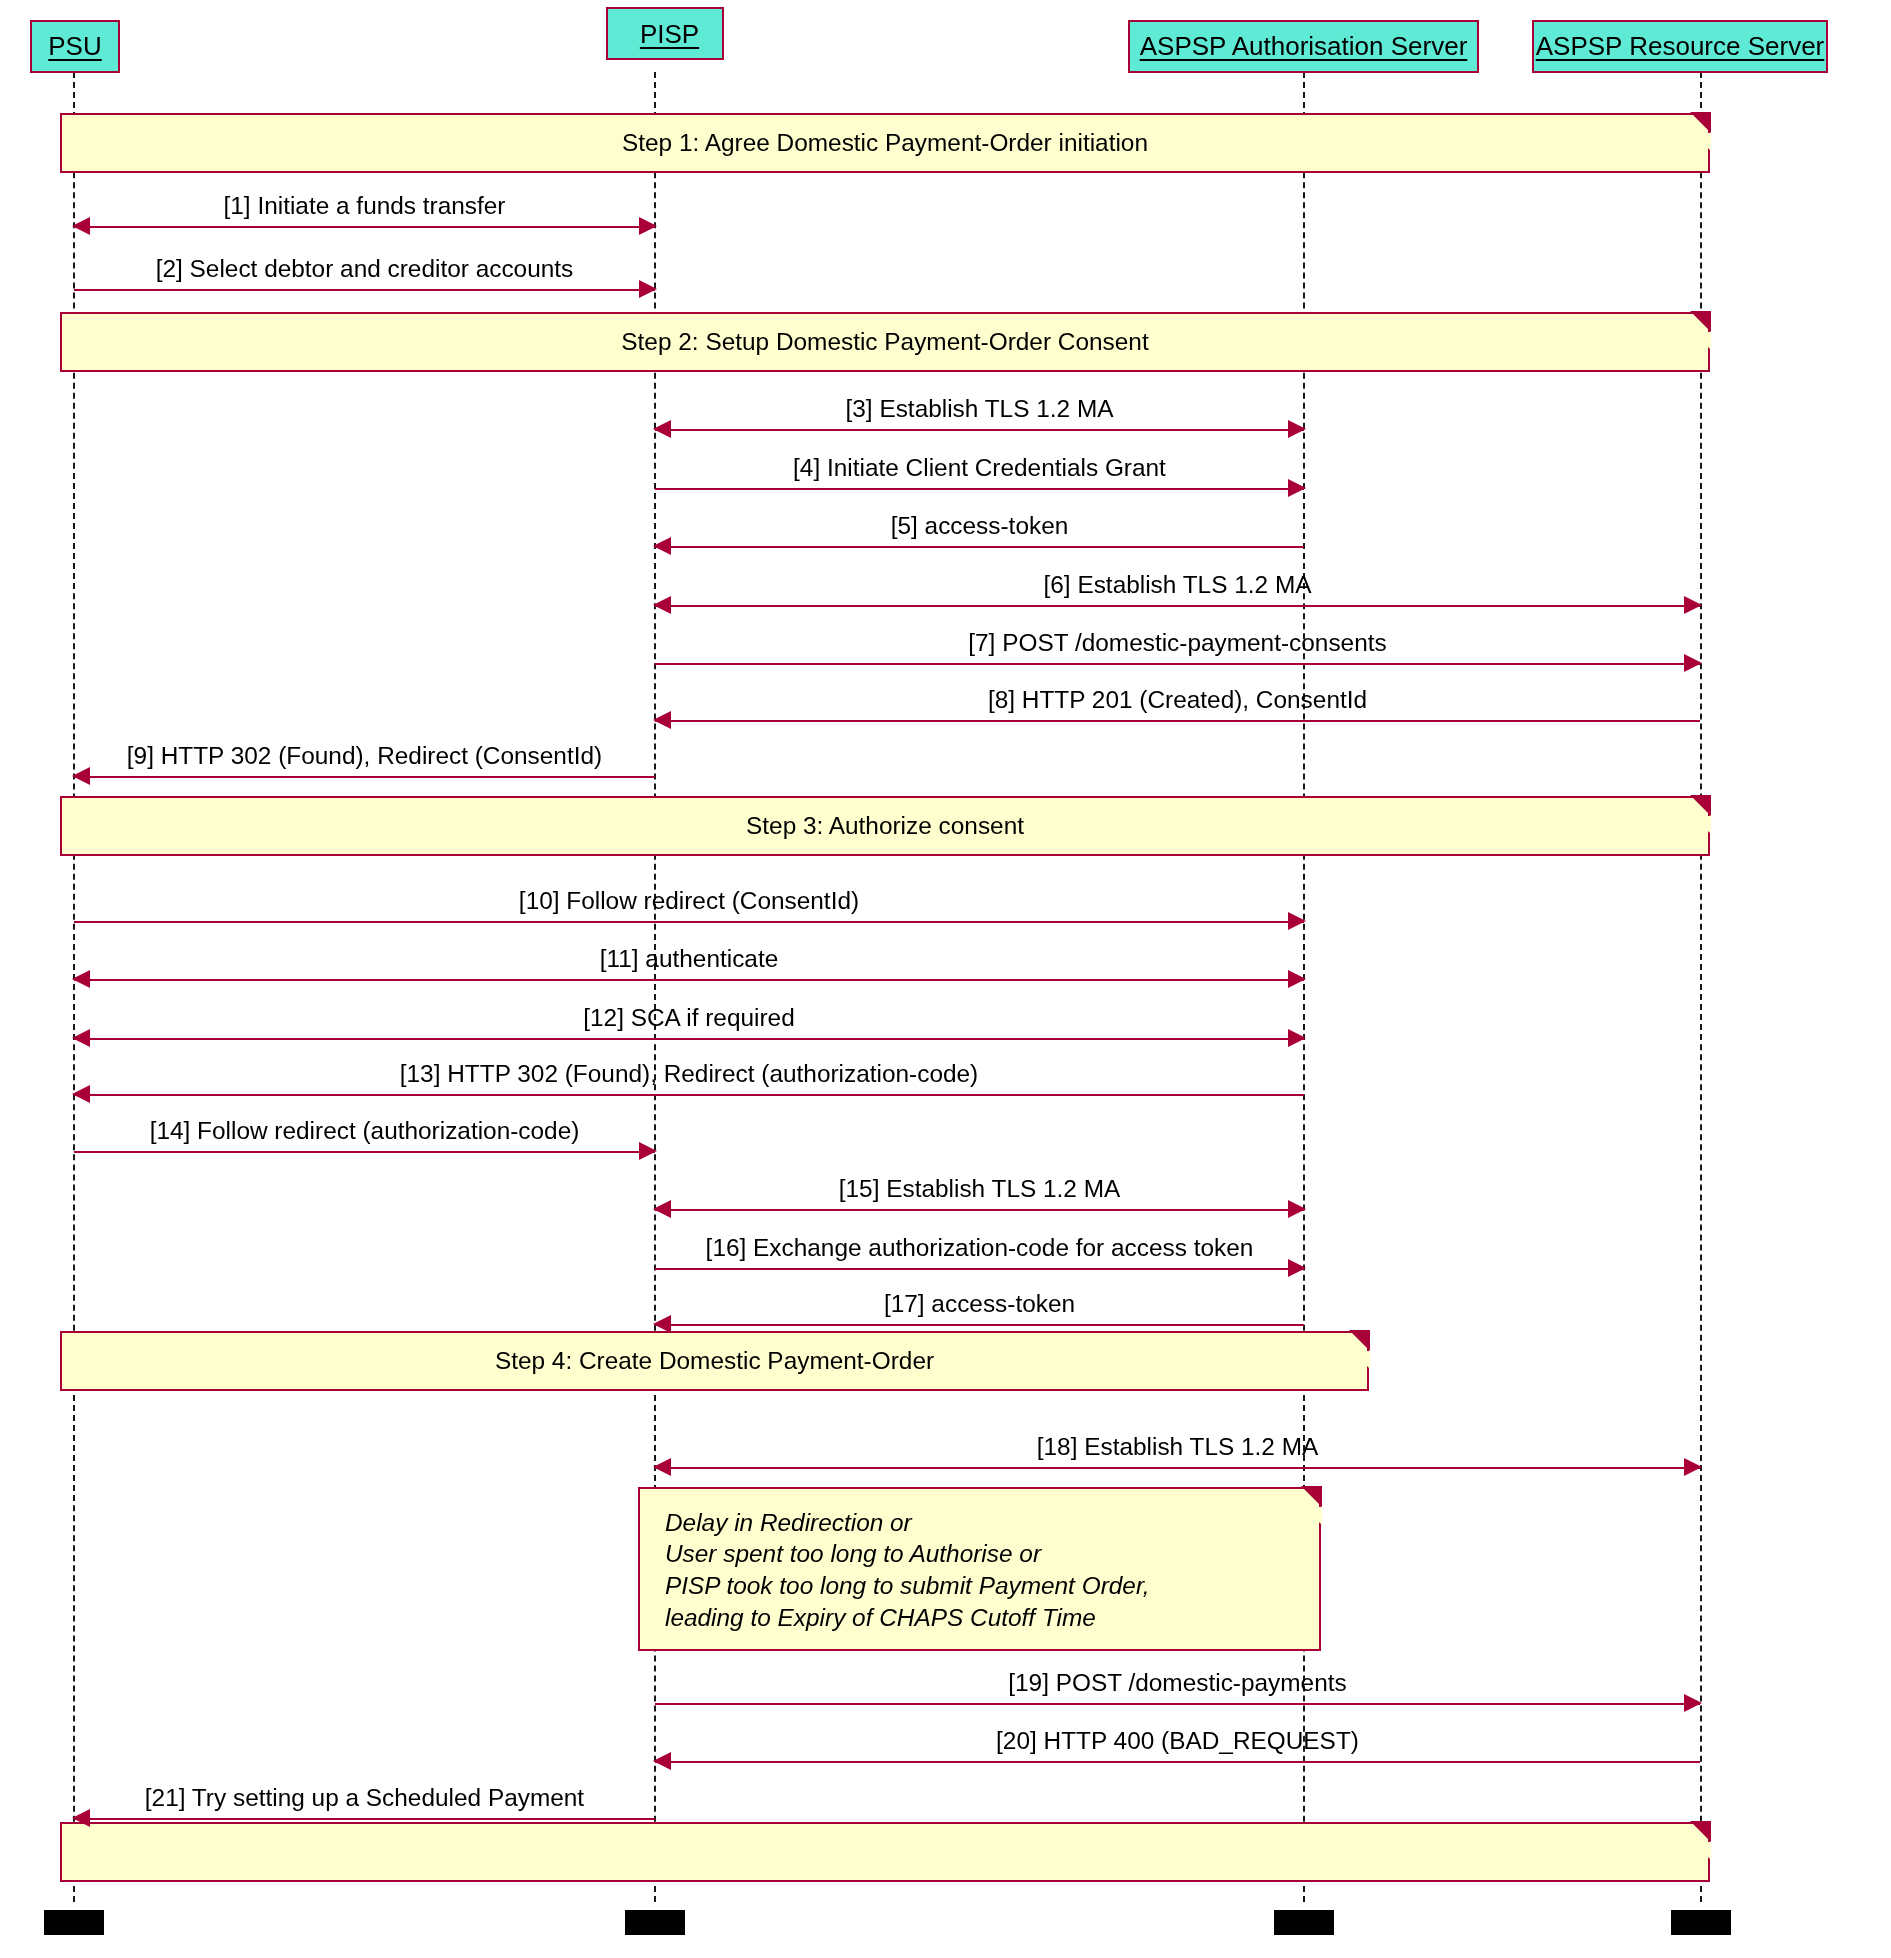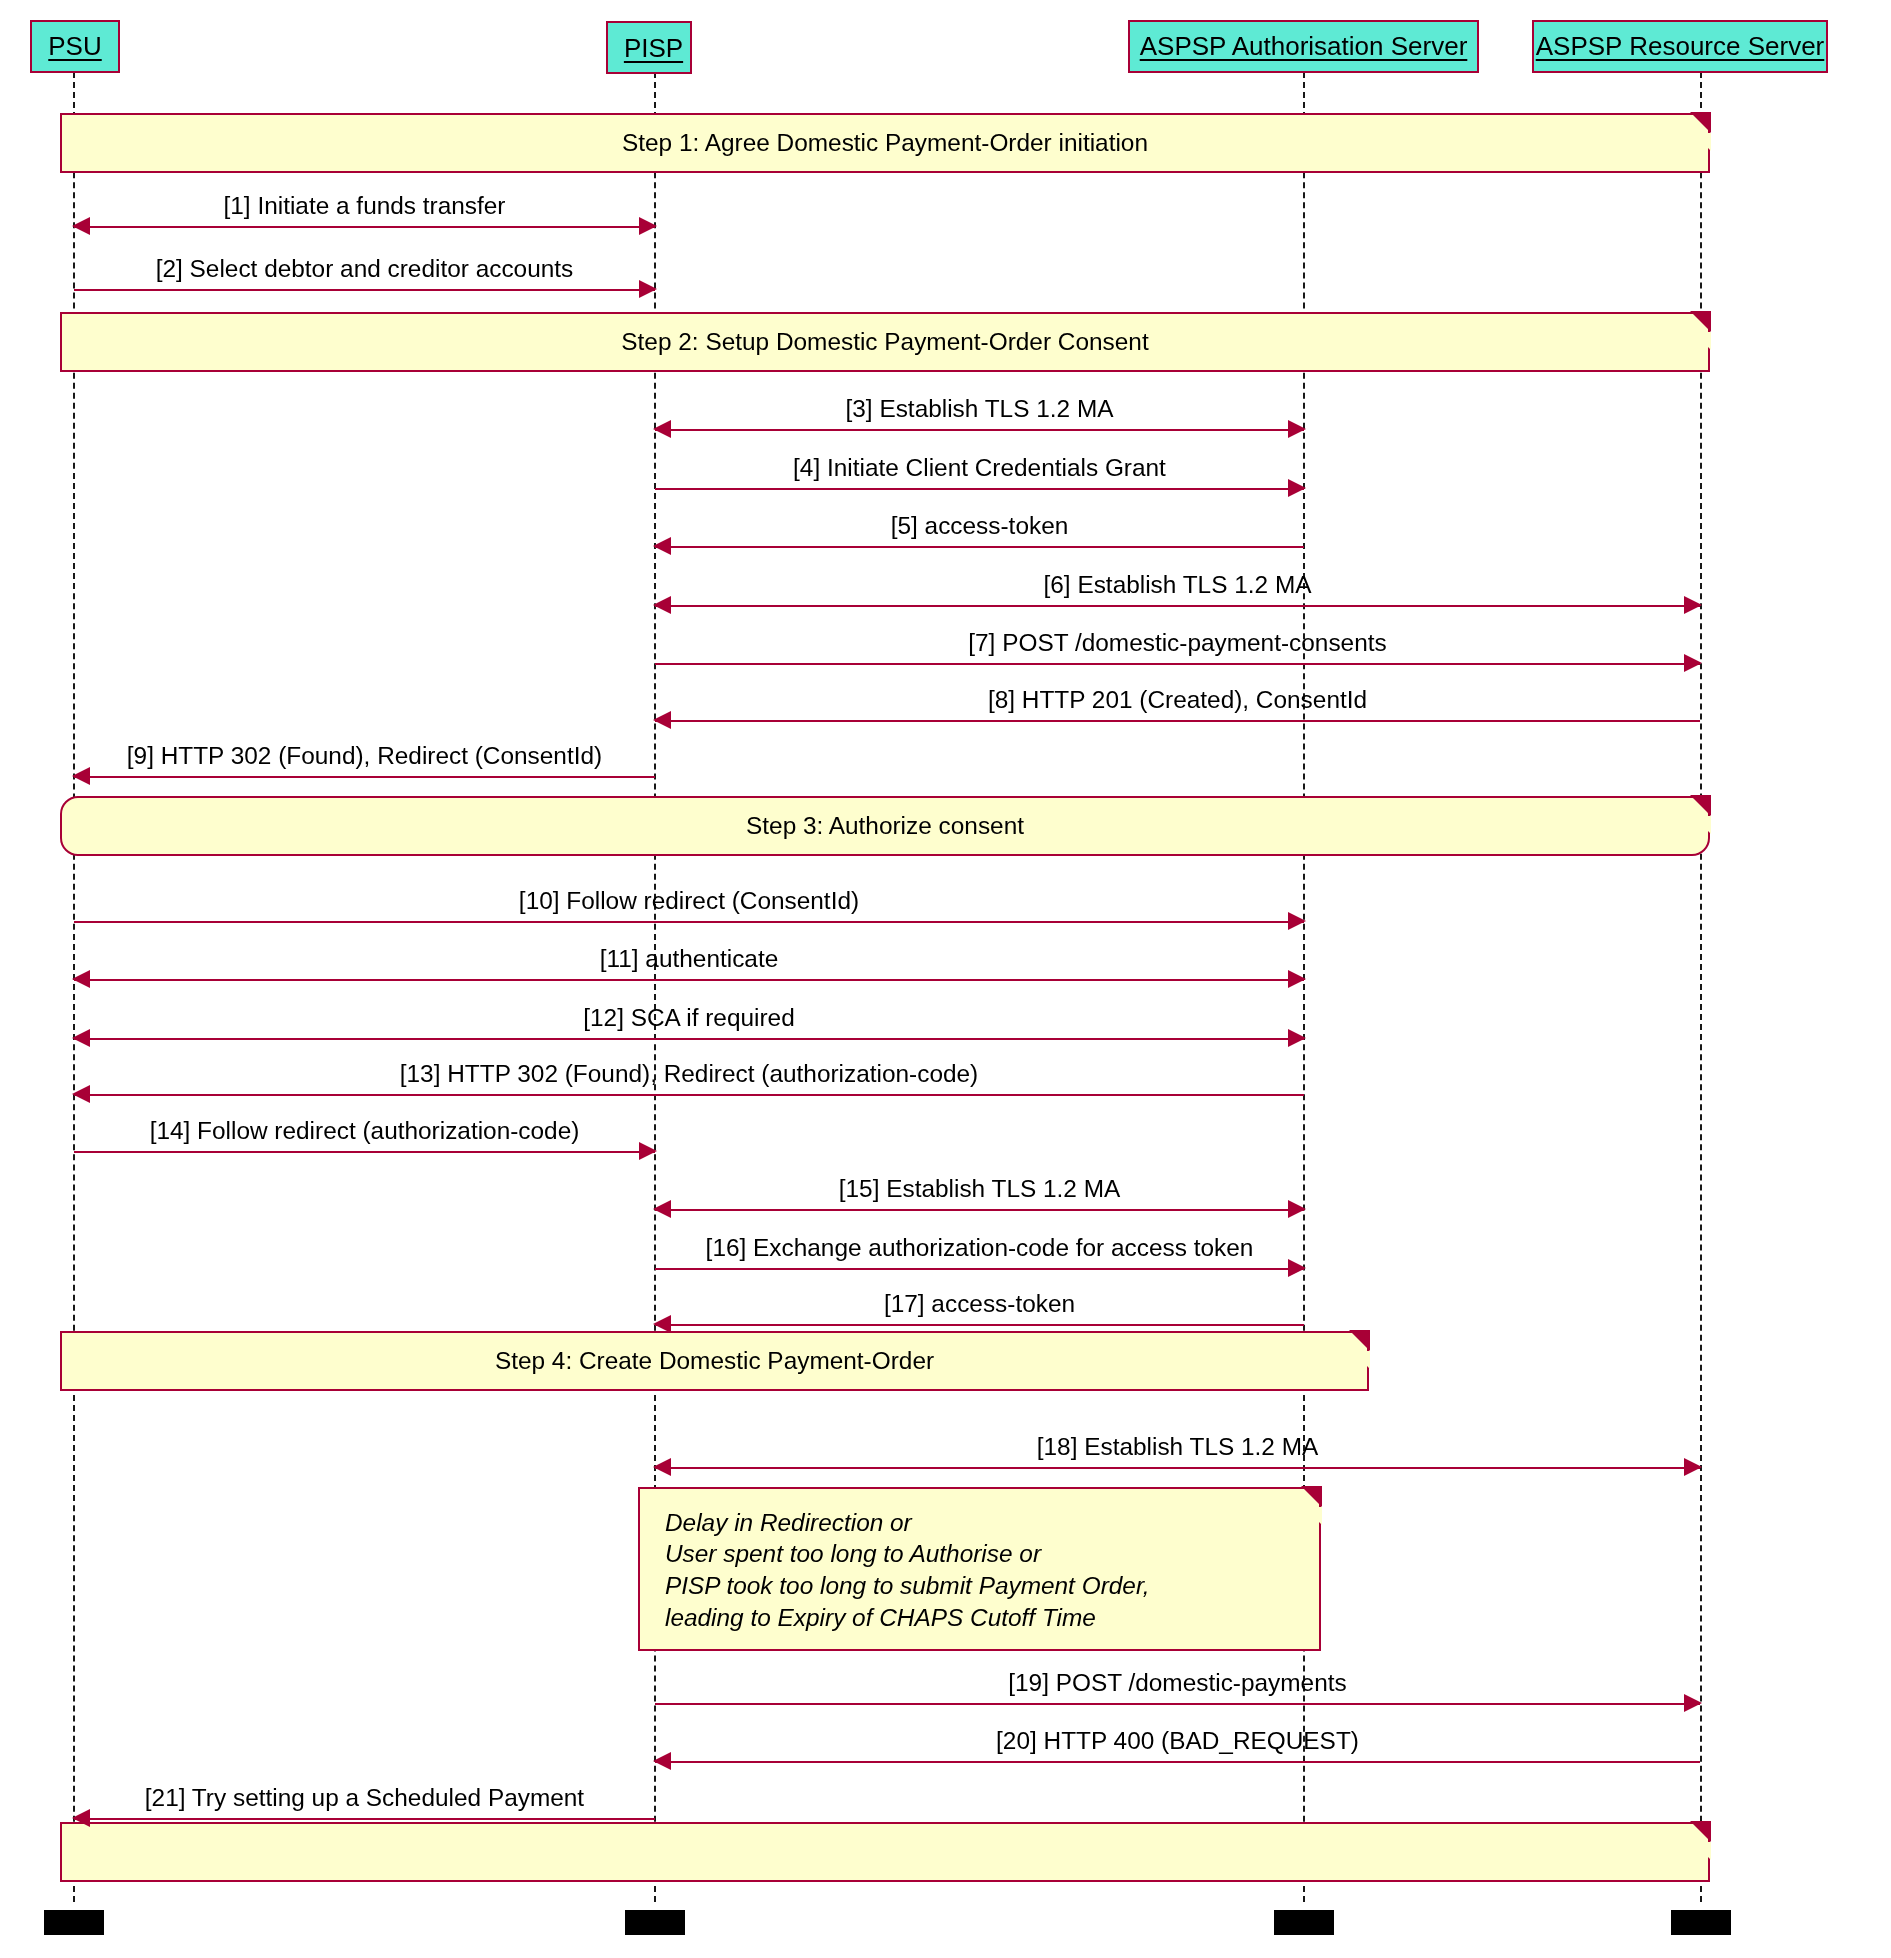--- a/index.html
+++ b/index.html
@@ -152,21 +152,21 @@
   <div id="lifelines">
       <div class="lifeline" style="left: 73px;"></div>
       <div class="lifeline" style="left: 654px;"></div>
       <div class="lifeline" style="left: 1303px;"></div>
       <div class="lifeline" style="left: 1700px;"></div>
     </div>
   <div id="headers">
       <div class="participant" style="left: 30px; width: 90px; top: 19.5px;">
         <span class="pname">PSU</span>
       </div>
-      <div class="participant" style="left: 606px; width: 86px; top: 21px; padding-left: 9px;">
+      <div class="participant" style="left: 606px; width: 118px; top: 7px; padding-left: 9px;">
         <span class="pname">PISP</span>
       </div>
       <div class="participant" style="left: 1128px; width: 351px; top: 19.5px;">
         <span class="pname">ASPSP Authorisation Server</span>
       </div>
       <div class="participant" style="left: 1532px; width: 296px; top: 19.5px;">
         <span class="pname">ASPSP Resource Server</span>
       </div>
     </div>
   <div id="banners">
@@ -175,21 +175,21 @@
         <div class="fold">
           <div class="fold-inner"></div>
         </div>
       </div>
       <div class="banner" style="left: 60px; width: 1650px; top: 312px; height: 60px;">
         <span class="btext">Step 2: Setup Domestic Payment-Order Consent</span>
         <div class="fold">
           <div class="fold-inner"></div>
         </div>
       </div>
-      <div class="banner" style="left: 60px; width: 1650px; top: 796px; height: 60px; border-radius: 18px;">
+      <div class="banner" style="left: 60px; width: 1650px; top: 796px; height: 60px;">
         <span class="btext">Step 3: Authorize consent</span>
         <div class="fold">
           <div class="fold-inner"></div>
         </div>
       </div>
       <div class="banner" style="left: 60px; width: 1309px; top: 1331px; height: 60px;">
         <span class="btext">Step 4: Create Domestic Payment-Order</span>
         <div class="fold">
           <div class="fold-inner"></div>
         </div>

